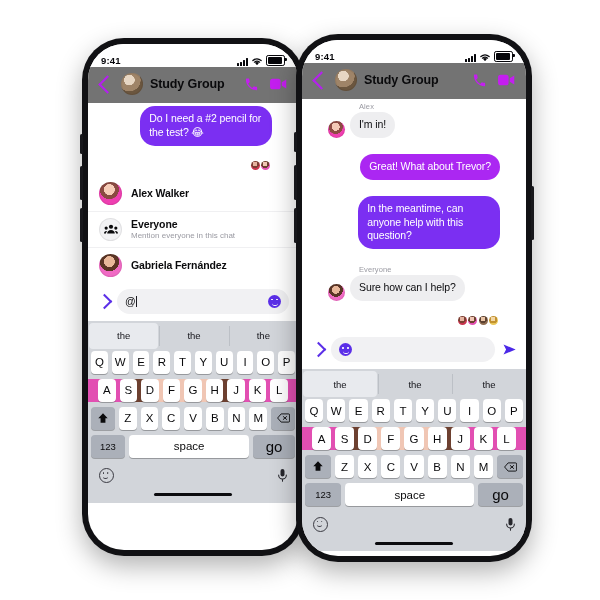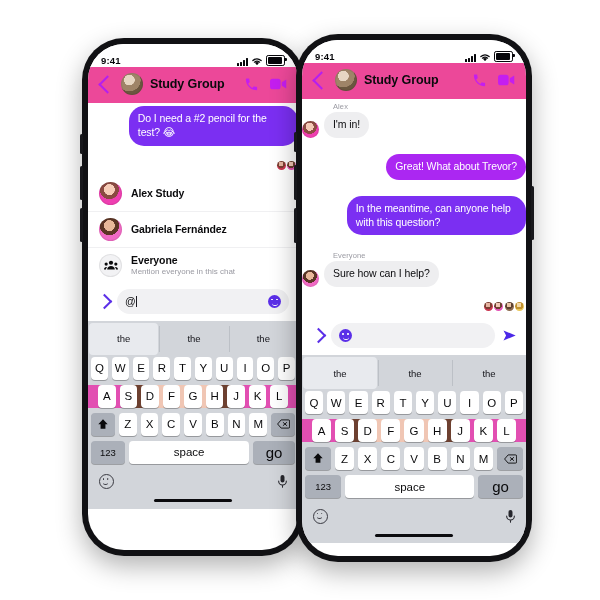--- a/index.html
+++ b/index.html
@@ -42,33 +42,33 @@
   .bars{display:flex;align-items:flex-end;gap:1px;height:8px;}
   .bars i{display:block;width:2px;background:#06060a;border-radius:.5px;}
   .bars i:nth-child(1){height:3px;} .bars i:nth-child(2){height:4.5px;}
   .bars i:nth-child(3){height:6px;} .bars i:nth-child(4){height:8px;}
   .batt{width:15px;height:7.5px;border:1px solid #06060a;border-radius:2.2px;position:relative;padding:1px;}
   .batt::after{content:"";position:absolute;right:-2.6px;top:2px;width:1.4px;height:3px;
                background:#06060a;border-radius:0 1px 1px 0;}
   .batt b{display:block;height:100%;background:#06060a;border-radius:1px;}
 
   
-  .chathead{display:flex;align-items:center;gap:7px;padding:6px 11px 8px;background:#ec4899;}
+  .chathead{display:flex;align-items:center;gap:7px;padding:6px 11px 8px;background:#737373;}
   .ic-back{width:11px;height:11px;border-left:2.3px solid #b51ff0;border-bottom:2.3px solid #b51ff0;
            transform:rotate(45deg);margin-left:2px;flex:none;}
   .head-av{width:22px;height:22px;border-radius:50%;flex:none;
            background:radial-gradient(circle at 38% 32%,#e7d6c3 0 26%,#9f8468 27% 55%,#6b563f 56% 100%);
            box-shadow:inset 0 0 0 1px rgba(0,0,0,.08);}
   .head-title{font-size:12.5px;font-weight:700;color:#0a0a0c;letter-spacing:-.1px;flex:1;white-space:nowrap;}
   .head-acts{display:flex;align-items:center;gap:11px;flex:none;}
   .ic-phone{width:15px;height:15px;color:#c41ef0;}
   .ic-video{width:17px;height:12px;color:#c41ef0;}
 
   
-  .thread{position:relative;background:#fff;padding:3px 0 2px;}
+  .thread{position:relative;background:#fff;padding:3px 26px 2px;}
   .mrow{display:flex;align-items:flex-end;gap:5px;margin-bottom:16px;}
   .mrow.out{justify-content:flex-end;}
   .sender{font-size:7.5px;color:#9a9aa2;margin:0 0 1px 31px;letter-spacing:.1px;}
   .av-sm{width:17px;height:17px;border-radius:50%;flex:none;box-shadow:inset 0 0 0 1px rgba(0,0,0,.07);}
   .av-alex{background:radial-gradient(circle at 45% 34%,#f4c9b6 0 27%,#8d4b43 28% 48%,#ef3fb0 49% 100%);}
   .av-gab {background:radial-gradient(circle at 46% 34%,#e8b79a 0 27%,#5a3526 28% 48%,#f06ac4 49% 100%);}
   .bub{max-width:72%;padding:6px 9px;border-radius:15px;font-size:10.5px;line-height:1.32;
        letter-spacing:-.1px;word-wrap:break-word;}
   .bub.in {background:#eeeef0;color:#0b0b0e;}
   .bub.magenta{background:#ab27f2;color:#fff;text-align:right;}
@@ -108,21 +108,21 @@
          vertical-align:-2px;margin-left:.5px;}
   .ic-emoji{width:13px;height:13px;border-radius:50%;background:#5b2fe8;flex:none;position:relative;}
   .ic-emoji::before{content:"";position:absolute;left:3px;top:4px;width:1.6px;height:1.6px;border-radius:50%;
                     background:#fff;box-shadow:5px 0 0 #fff;}
   .ic-emoji::after{content:"";position:absolute;left:3.5px;top:7.2px;width:6px;height:3px;
                    border-bottom:1.4px solid #fff;border-radius:0 0 6px 6px;}
   .ic-send{width:15px;height:13px;color:#4b28e8;flex:none;}
 
   
   .kb{background:#d2d5da;padding-bottom:2px;}
-  .suggest{display:flex;height:36px;align-items:stretch;}
+  .suggest{display:flex;height:30px;align-items:stretch;}
   .sug{flex:1;display:flex;align-items:center;justify-content:center;
        font-size:9.5px;color:#14141a;position:relative;}
   .sug.sel{background:#e8eaee;border-radius:4px;margin:2px 1px;}
   .sug+.sug::before{content:"";position:absolute;left:0;top:5px;bottom:5px;width:1px;background:#bcc0c6;}
   .krow{display:flex;justify-content:center;gap:4px;padding:0 3px;margin-bottom:5px;}
   .krow.r2{padding:0 10px;}
   .key{flex:1;height:23px;background:#fff;border-radius:4px;display:flex;align-items:center;
        justify-content:center;font-size:11.5px;color:#0a0a0c;
        box-shadow:0 1px 0 rgba(0,0,0,.28);font-weight:400;}
   .key.wide{flex:1.35;background:#abb0b9;box-shadow:0 1px 0 rgba(0,0,0,.25);}
@@ -199,43 +199,43 @@
         <div class="receipts">
           <span class="r1"></span>
           <span class="r2"></span>
         </div>
       </div>
 
       <div class="mentions">
         <div class="mrowitem">
           <span class="m-av a"></span>
           <span class="m-txt">
-            <div class="m-name">Alex Study</div>
-          </span>
-        </div>
-        <div class="mrowitem">
-          <span class="m-av c"></span>
-          <span class="m-txt">
-            <div class="m-name">Gabriela Fernández</div>
+            <div class="m-name">Alex Walker</div>
           </span>
         </div>
         <div class="mrowitem">
           <span class="m-av grp">
             <svg width="14" height="10" viewBox="0 0 22 15" fill="#0a0a0c">
               <circle cx="11" cy="4" r="3.3"></circle>
                 <path d="M5 14.5c0-3.4 2.7-5.6 6-5.6s6 2.2 6 5.6z"></path>
               <circle cx="3.4" cy="6" r="2.5"></circle>
                 <path d="M0 14.5c0-2.4 1.6-4 3.6-4 .5 0 1 .1 1.4.3-1.1 1-1.8 2.3-1.9 3.7z"></path>
               <circle cx="18.6" cy="6" r="2.5"></circle>
                 <path d="M22 14.5c0-2.4-1.6-4-3.6-4-.5 0-1 .1-1.4.3 1.1 1 1.8 2.3 1.9 3.7z"></path>
             </svg>
           </span>
           <span class="m-txt">
             <div class="m-name">Everyone</div>
             <div class="m-sub">Mention everyone in this chat</div>
+          </span>
+        </div>
+        <div class="mrowitem">
+          <span class="m-av c"></span>
+          <span class="m-txt">
+            <div class="m-name">Gabriela Fernández</div>
           </span>
         </div>
       </div>
 
       <div class="composer">
         <span class="ic-chev"></span>
         <div class="field">
           <span class="f-txt"><span>@</span><i class="caret"></i></span>
           <span class="ic-emoji"></span>
         </div>

